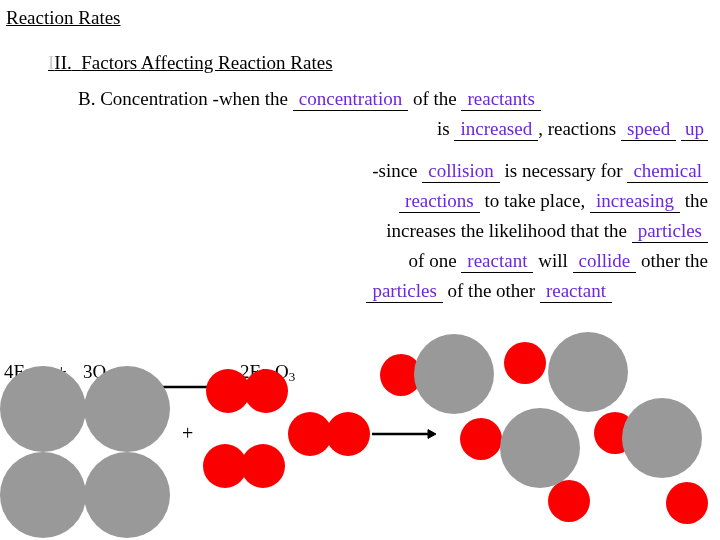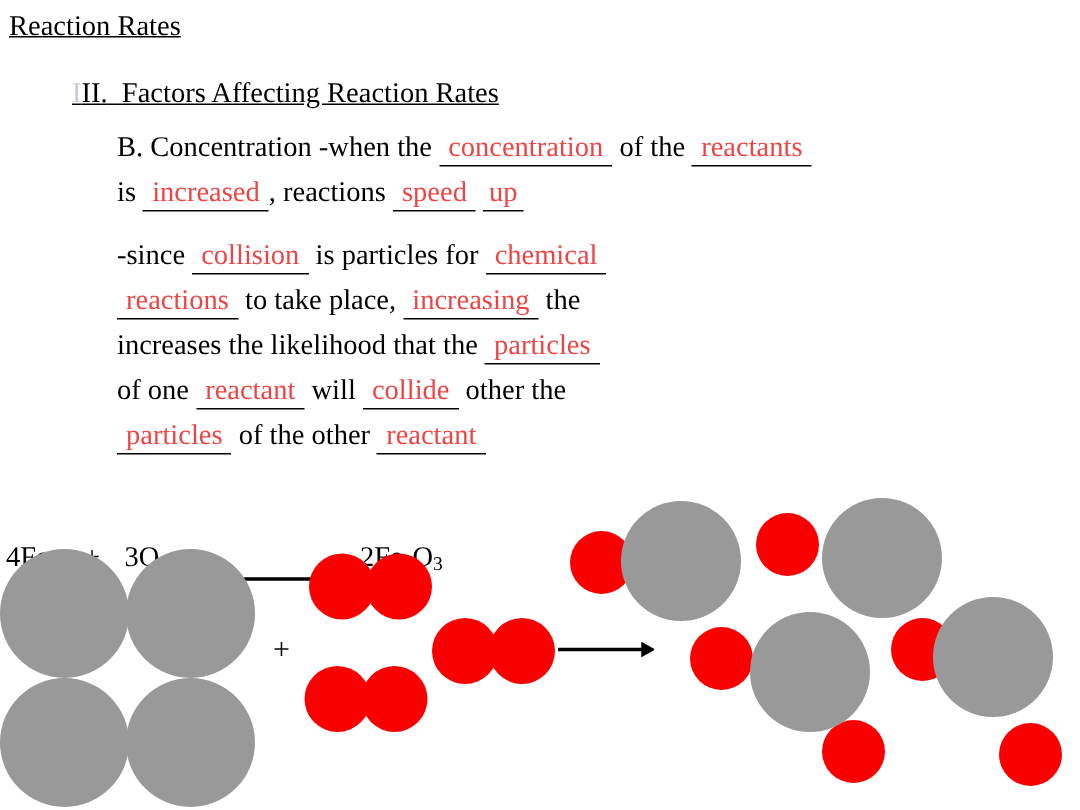--- a/index.html
+++ b/index.html
@@ -47,28 +47,28 @@
     position: absolute;
     left: 78px;
     top: 84px;
     width: 630px;
     font-size: 19px;
     line-height: 30px;
   }
   .para-line {
     white-space: nowrap;
   }
-  .line-right  { }
+  .line-right  { text-align: right; }
 
   .sub-label {
   }
 
   
   .blank {
-    color: #ef4444;
+    color: #6d28d9;
     border-bottom: 1px solid #000000;
     padding: 0 6px 0 6px;
     display: inline-block;
     line-height: 22px;
   }
   .blank.tight { padding: 0 4px; }
 
   
   #equation-row {
     position: absolute;
@@ -154,21 +154,21 @@
     <span class="blank">increased</span><span>, reactions</span>
     <span class="blank">speed</span>
     <span class="blank tight">up</span>
   </div>
 
   <div style="height:12px"></div>
 
   <div class="para-line line-right">
     <span>-since</span>
     <span class="blank">collision</span>
-    <span>is particles for</span>
+    <span>is necessary for</span>
     <span class="blank">chemical</span>
   </div>
 
   <div class="para-line line-right">
     <span class="blank">reactions</span>
     <span>to take place,</span>
     <span class="blank">increasing</span>
     <span>the</span>
   </div>
 

